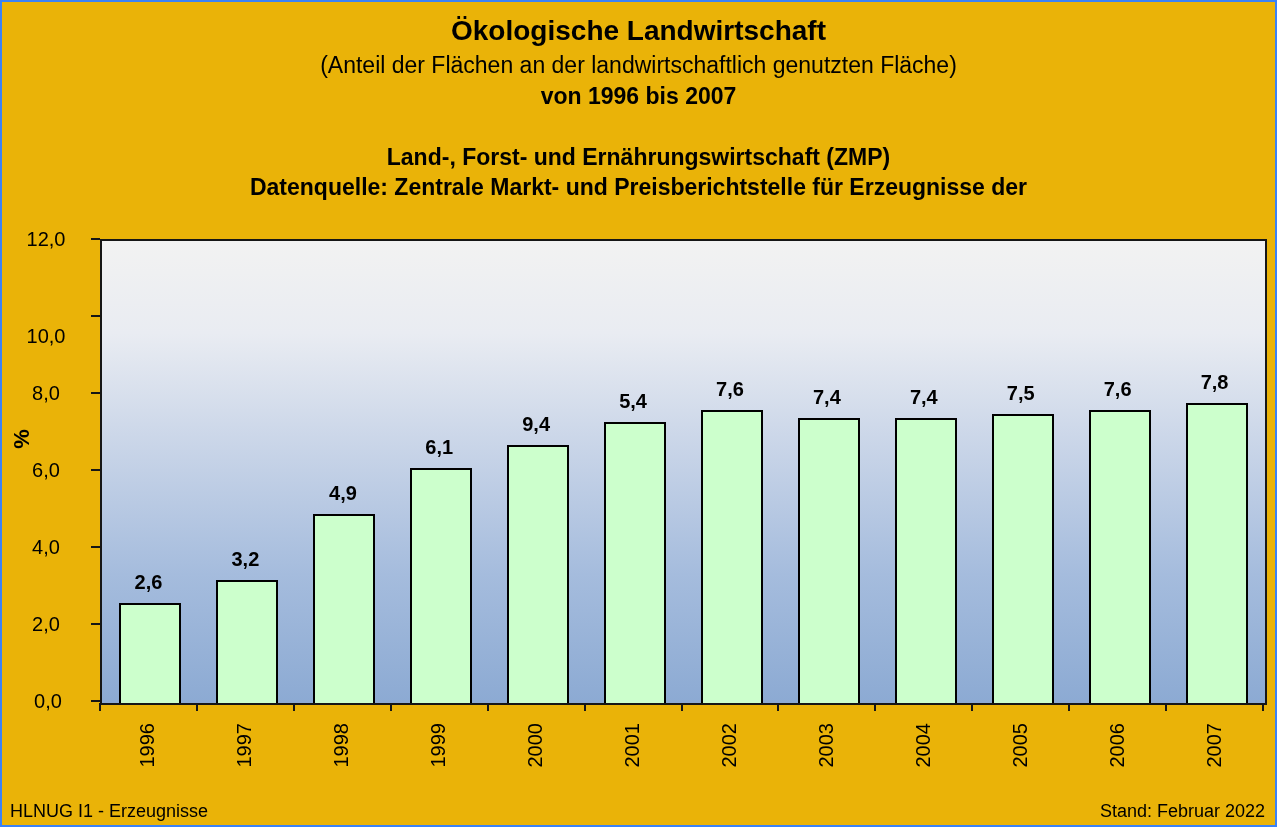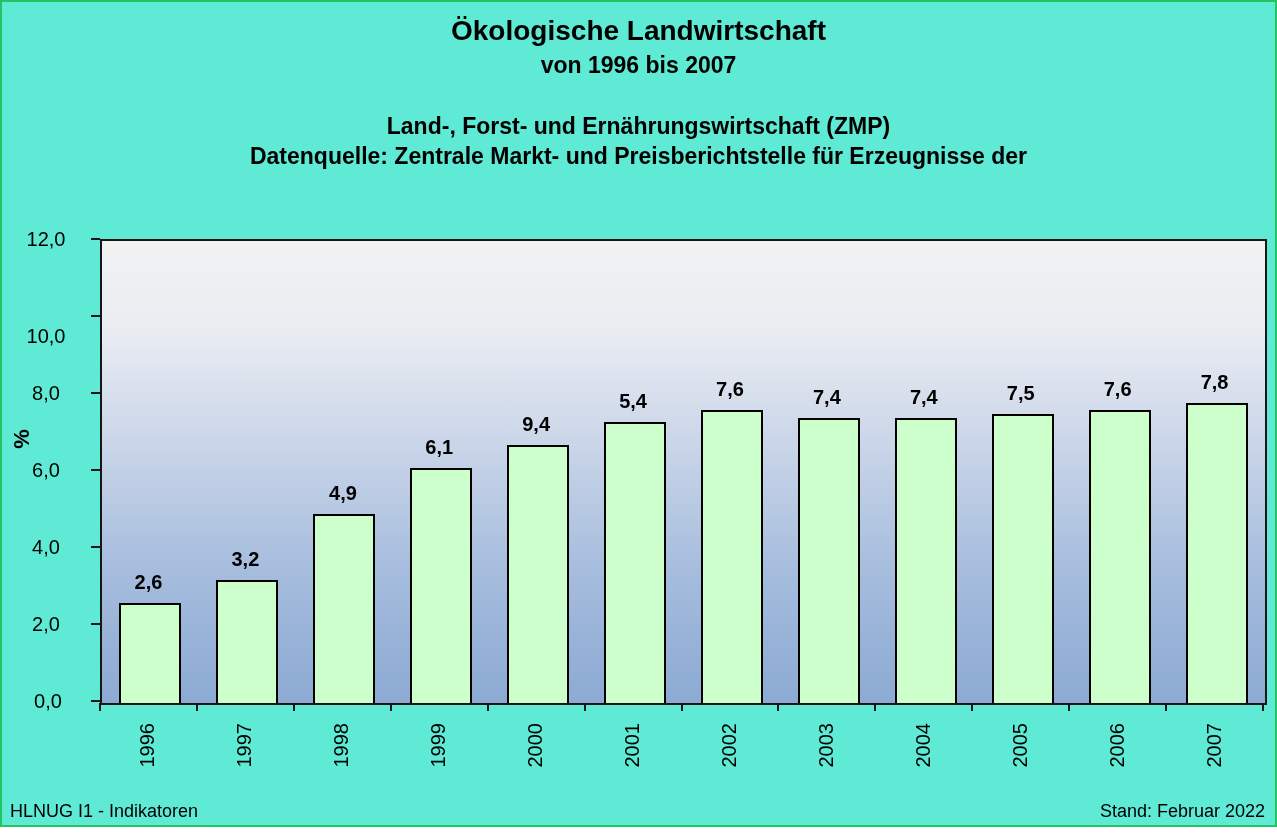--- a/index.html
+++ b/index.html
@@ -1,17 +1,17 @@
 <!DOCTYPE html>
 <html><head>
 <meta charset="utf-8">
 <style>
   html,body{margin:0;padding:0;background:#ffffff;}
   body{width:1277px;height:834px;position:relative;font-family:"Liberation Sans",sans-serif;color:#000;}
-  .frame{position:absolute;left:0;top:0;width:1273px;height:823px;border:2px solid #22c55e;background:#5eead4;}
+  .frame{position:absolute;left:0;top:0;width:1273px;height:823px;border:2px solid #3b82f6;background:#eab308;}
   .header{position:absolute;left:0;top:10px;width:100%;text-align:center;line-height:1.35;}
   .title{font-size:28px;font-weight:bold;}
   .subtitle{font-size:23px;font-weight:normal;}
   .period{font-size:23px;font-weight:bold;}
   .source{font-size:23px;font-weight:bold;margin-top:31px;line-height:1.3;}
   .plot{position:absolute;left:98px;top:237px;width:1163px;height:462px;
         border:2px solid #161616;box-sizing:content-box;
         background:linear-gradient(to bottom,#f2f2f2 0%,#e9ecf2 20%,#ccd7e9 42%,#a5bcdd 72%,#8caad3 100%);}
   .bar{position:absolute;bottom:0;width:62px;background:#ccffcc;border:2px solid #000;border-bottom:none;box-sizing:border-box;}
   .bar-label{position:absolute;width:90px;text-align:center;font-size:20px;font-weight:bold;}
@@ -23,20 +23,21 @@
   .footer-left{position:absolute;left:8px;top:799px;font-size:18px;}
   .footer-right{position:absolute;right:10px;top:799px;font-size:18px;}
 </style>
 </head>
 <body>
 
 <div class="frame">
 
   <div class="header">
     <div class="title">Ökologische Landwirtschaft</div>
+    <div class="subtitle">(Anteil der Flächen an der landwirtschaftlich genutzten Fläche)</div>
     <div class="period">von 1996 bis 2007</div>
     <div class="source">
       <div>Land-, Forst- und Ernährungswirtschaft (ZMP)</div>
       <div>Datenquelle: Zentrale Markt- und Preisberichtstelle für Erzeugnisse der</div>
     </div>
   </div>
 
   <div id="chart">
     <div class="yaxis-title">%</div>
     <div class="plot" id="plot">
@@ -100,16 +101,16 @@
       <div class="bar-label" style="left: 876.792px; top: 384.1px;">7,4</div>
       <div class="xlab" style="left: 891.792px; top: 739px;">2004</div>
       <div class="bar-label" style="left: 973.708px; top: 380.25px;">7,5</div>
       <div class="xlab" style="left: 988.708px; top: 739px;">2005</div>
       <div class="bar-label" style="left: 1070.62px; top: 376.4px;">7,6</div>
       <div class="xlab" style="left: 1085.62px; top: 739px;">2006</div>
       <div class="bar-label" style="left: 1167.54px; top: 368.7px;">7,8</div>
       <div class="xlab" style="left: 1182.54px; top: 739px;">2007</div>
     </div>
 
-  <div class="footer-left">HLNUG I1 - Indikatoren</div>
+  <div class="footer-left">HLNUG I1 - Erzeugnisse</div>
   <div class="footer-right">Stand: Februar 2022</div>
 
 </div>
 
 </body></html>

